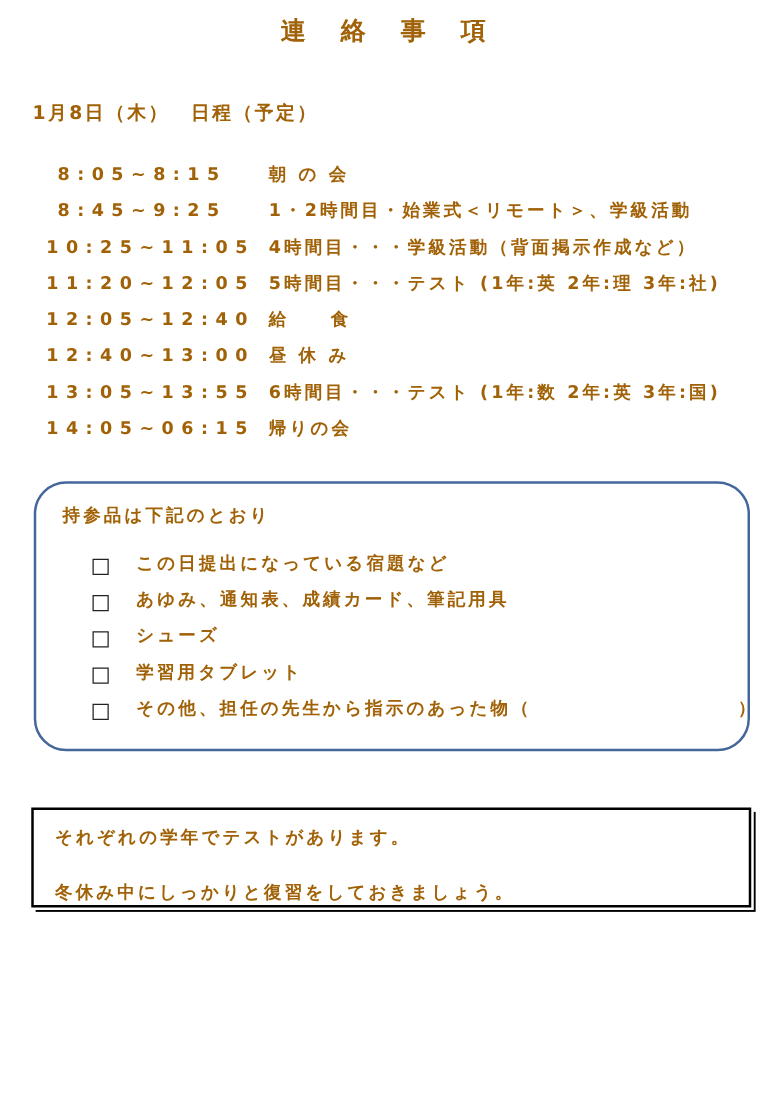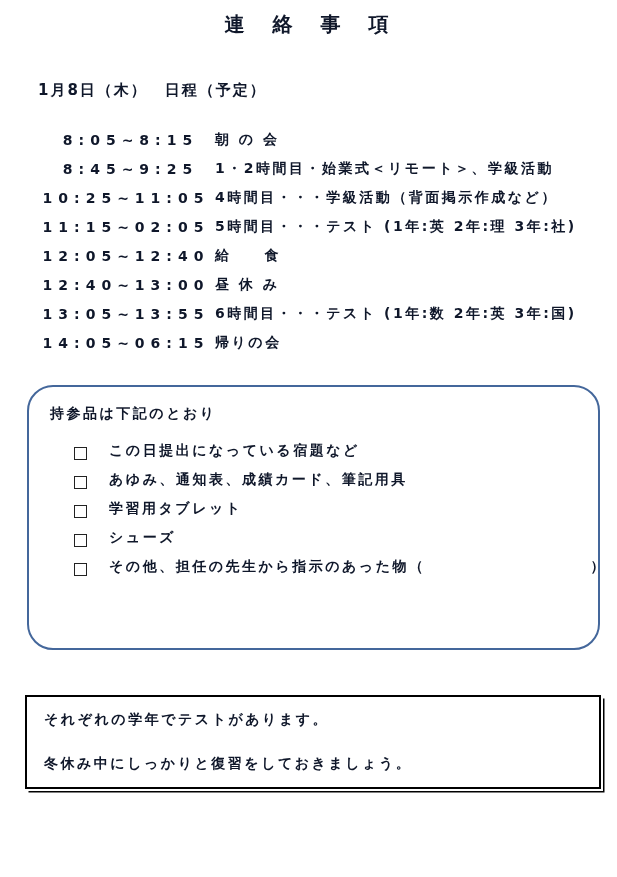--- a/index.html
+++ b/index.html
@@ -1,58 +1,57 @@
 <!DOCTYPE html>
 <html><head>
 <meta charset="utf-8">
 <style>
   html,body{margin:0;padding:0;background:#ffffff;}
   .page{
     position:relative;
     width:617px;height:877px;
     background:#ffffff;
     font-family:"DejaVu Sans","Liberation Sans",sans-serif;
-    color:#0f172a;
+    color:#a16207;
     overflow:hidden;
   }
   .title{
     margin:0;padding-top:12px;
     text-align:center;
     font-size:20px;font-weight:bold;
     letter-spacing:4px;
     line-height:24px;
   }
   .date-heading{
-    margin:44px 0 0 38px;
+    margin:44px 0 0 26px;
     font-size:15px;font-weight:bold;
     letter-spacing:2px;
     line-height:20px;
   }
   .schedule{
     margin:25px 0 0 37px;
-    text-align:center;
   }
   .srow{
     display:flex;align-items:center;
     height:29px;
     font-size:14px;font-weight:bold;
     white-space:nowrap;
   }
   .time{
     width:178px;flex:0 0 178px;
     letter-spacing:6px;
   }
   .time.single{padding-left:9px;box-sizing:border-box;}
   .act{
     letter-spacing:2.5px;
   }
   .belongings-box{
     box-sizing:border-box;
     margin:28px 0 0 27px;
-    width:573px;height:265px;
+    width:573px;height:216px;
     border:2px solid #44679b;
     border-radius:26px;
     padding:16px 0 0 21px;
   }
   .belongings-heading{
     font-size:14px;font-weight:bold;
     letter-spacing:2.5px;
     line-height:20px;
   }
   .checklist{margin-top:8px;}
@@ -69,21 +68,21 @@
     margin-right:22px;
   }
   .clabel{
     font-size:14px;font-weight:bold;
     letter-spacing:2.5px;
     white-space:nowrap;
   }
   .notice-box{
     box-sizing:border-box;
     margin:45px 0 0 25px;
-    width:576px;height:94px;
+    width:576px;height:80px;
     border:2px solid #000000;
     box-shadow:2px 2px 0 0 #ffffff,3.5px 3.5px 0 0 #000000;
     padding:13px 0 0 17px;
   }
   .notice-box p{
     margin:0;
     font-size:14px;font-weight:bold;
     letter-spacing:2.5px;
     line-height:18px;
   }
@@ -110,21 +109,21 @@
     <span class="act">1・2時間目・始業式＜リモート＞、学級活動</span>
   </div>
 
 
   <div class="srow">
     <span class="time">10:25~11:05</span>
     <span class="act">4時間目・・・学級活動（背面掲示作成など）</span>
   </div>
 
   <div class="srow">
-    <span class="time">11:15~02:05</span>
+    <span class="time">11:20~12:05</span>
     <span class="act">5時間目・・・テスト (1年:英 2年:理 3年:社)</span>
   </div>
 
   <div class="srow">
     <span class="time">12:05~12:40</span>
     <span class="act">給　　食</span>
   </div>
 
   <div class="srow">
     <span class="time">12:40~13:00</span>
@@ -150,26 +149,26 @@
     <span class="clabel">この日提出になっている宿題など</span>
   </div>
 
   <div class="citem">
     <span class="cbox"></span>
     <span class="clabel">あゆみ、通知表、成績カード、筆記用具</span>
   </div>
 
   <div class="citem">
     <span class="cbox"></span>
-    <span class="clabel">学習用タブレット</span>
+    <span class="clabel">シューズ</span>
   </div>
 
   <div class="citem">
     <span class="cbox"></span>
-    <span class="clabel">シューズ</span>
+    <span class="clabel">学習用タブレット</span>
   </div>
 
   <div class="citem">
     <span class="cbox"></span>
     <span class="clabel">その他、担任の先生から指示のあった物（　　　　　　　　　　）</span>
   </div>
 
 </div>
   </div>
 

